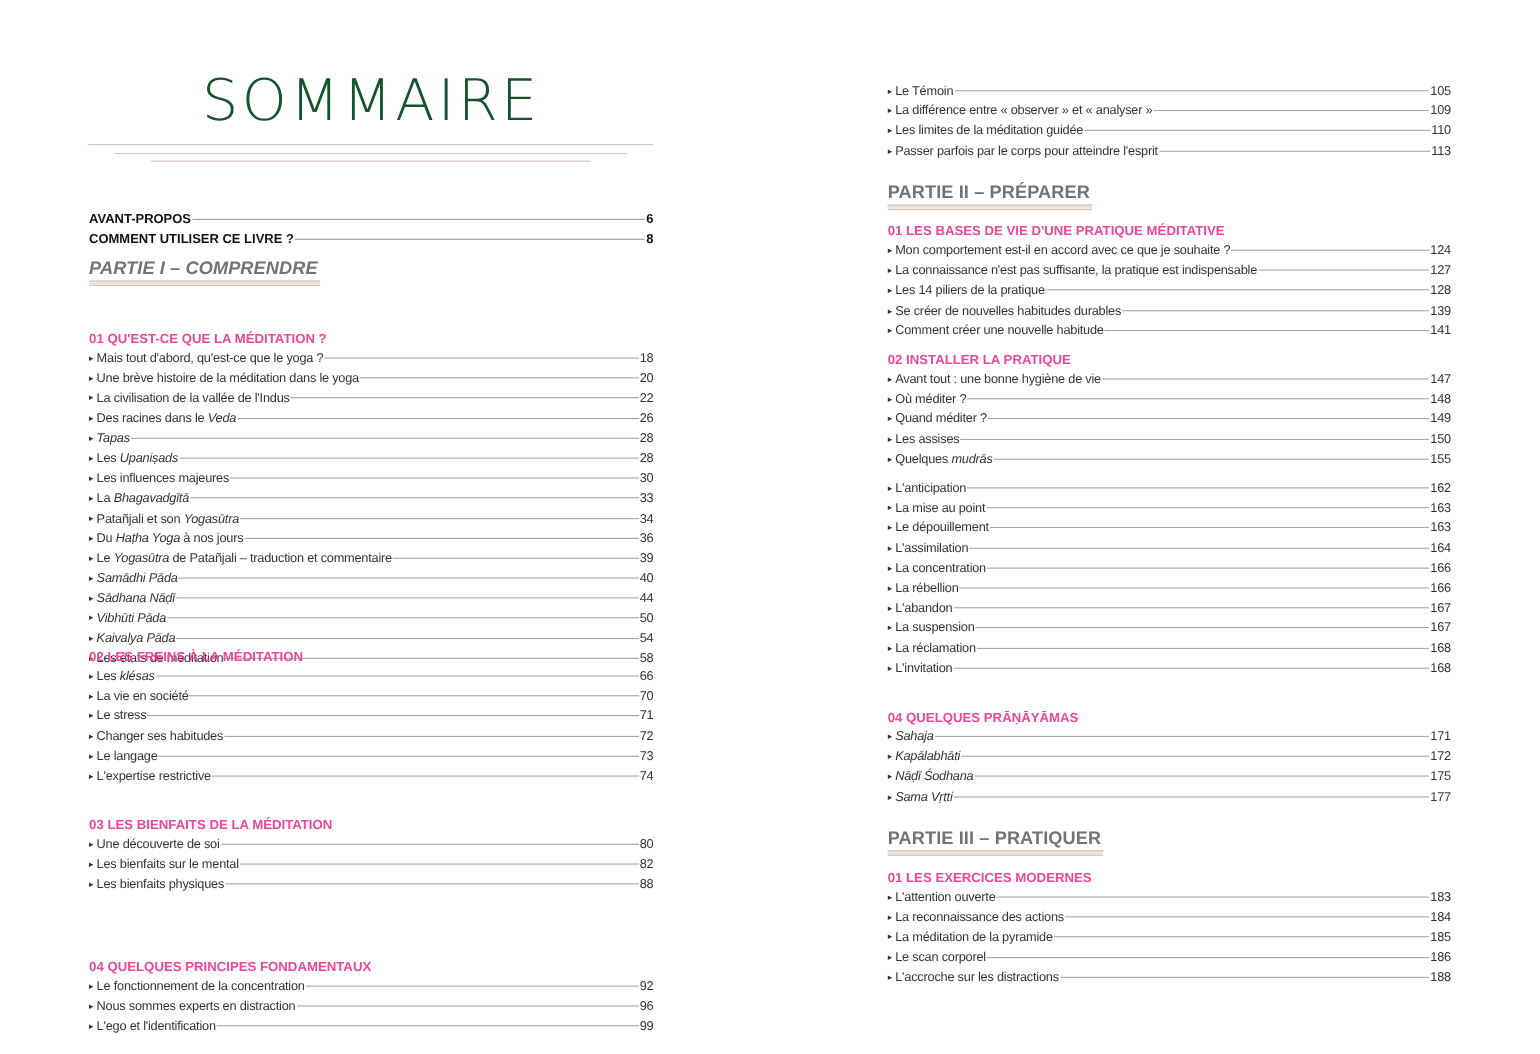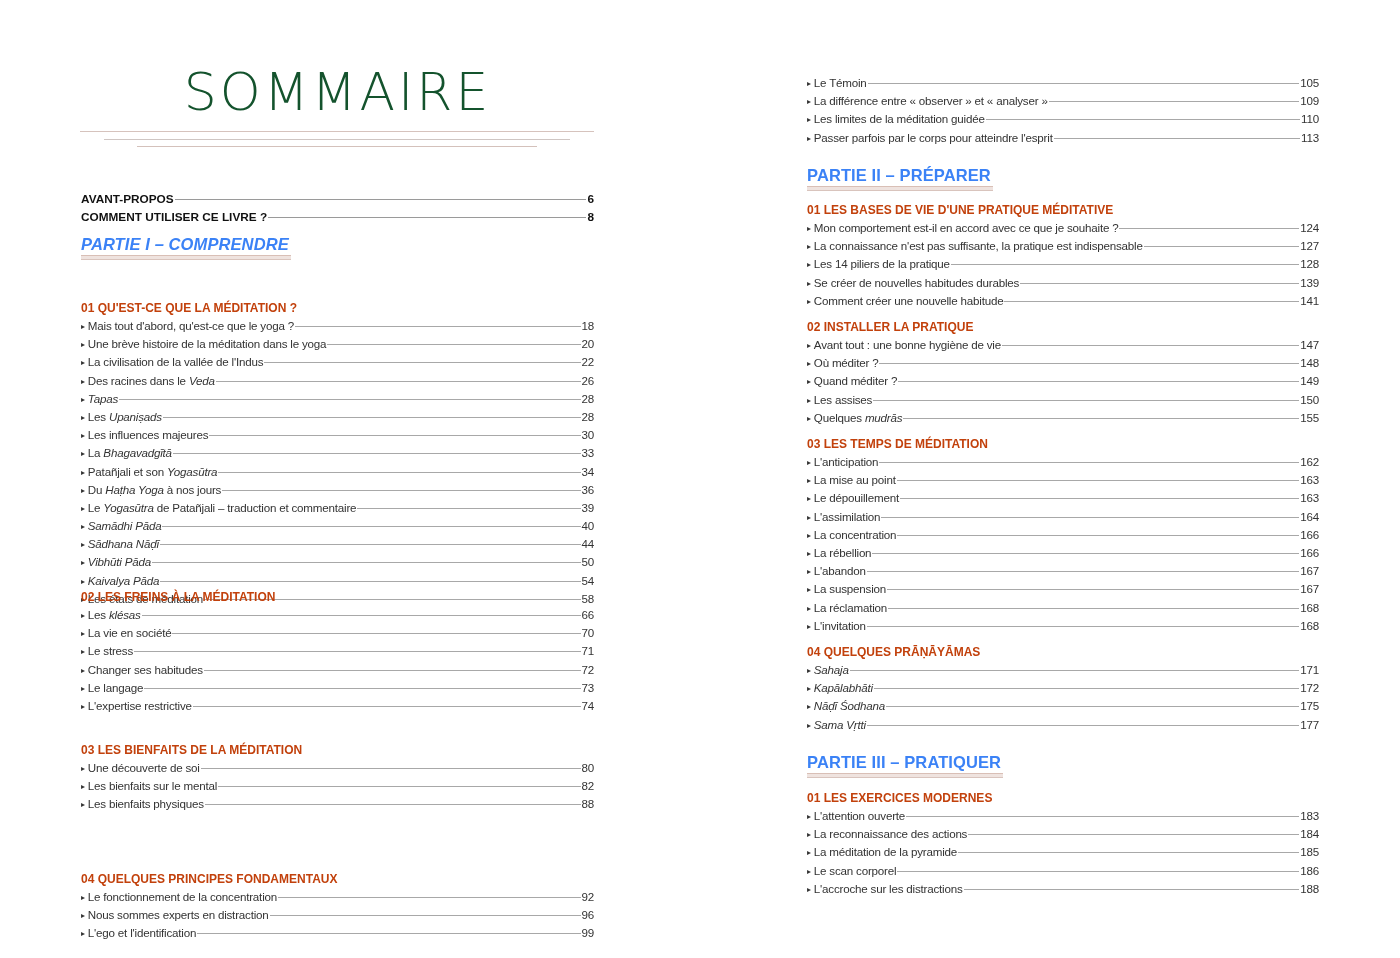--- a/index.html
+++ b/index.html
@@ -35,31 +35,31 @@
     .entry .page-num { white-space: nowrap; text-align: right; }
     .entry .bullet { font-size: 8px; margin-right: 3px; position: relative; top: -1px; color: #333; }
     .entry i { font-style: italic; }
 
     .entry.top {
       font-weight: 700; color: #111; font-size: 11.8px; letter-spacing: 0;
     }
     .entry.top .leader { border-bottom-color: #9a9a9a; }
 
     .part {
-      display: inline-block; font-weight: 700; font-size: 16.5px; color: #3b82f6;
+      display: inline-block; font-weight: 700; font-size: 16.5px; color: #737373;
       letter-spacing: 0.1px; padding-bottom: 4px; position: relative; line-height: 20px;
     }
     .part::after {
       content: ""; position: absolute; left: 0; right: -2px; bottom: -2px; height: 3px;
       border-top: 1px solid #d9bfb6; border-bottom: 1px solid #d9c4bd; background: #efe3df;
     }
     .part-wrap { height: 38px; }
 
     .chapter {
-      font-weight: 700; font-size: 12px; color: #c2410c; height: 18px; line-height: 18px;
+      font-weight: 700; font-size: 12px; color: #ec4899; height: 18px; line-height: 18px;
       letter-spacing: 0;
     }
   </style>
 </head>
 <body>
 
 <div class="page page-left">
   <div class="title">SOMMAIRE</div>
   <div class="title-rule r1"></div>
   <div class="title-rule r2"></div>
@@ -333,21 +333,20 @@
         </div>
         <div class="entry">
           <span class="label"><span class="bullet">▸</span><span>Quelques </span><i>mudrās</i><span></span></span>
           <span class="leader"></span>
           <span class="page-num">155</span>
         </div>
       </div>
   </div>
 
   <div class="toc" style="top:435px;">
-    <div class="chapter">03 LES TEMPS DE MÉDITATION</div>
     <div>
         <div class="entry">
           <span class="label"><span class="bullet">▸</span><span>L'anticipation</span></span>
           <span class="leader"></span>
           <span class="page-num">162</span>
         </div>
         <div class="entry">
           <span class="label"><span class="bullet">▸</span><span>La mise au point</span></span>
           <span class="leader"></span>
           <span class="page-num">163</span>

